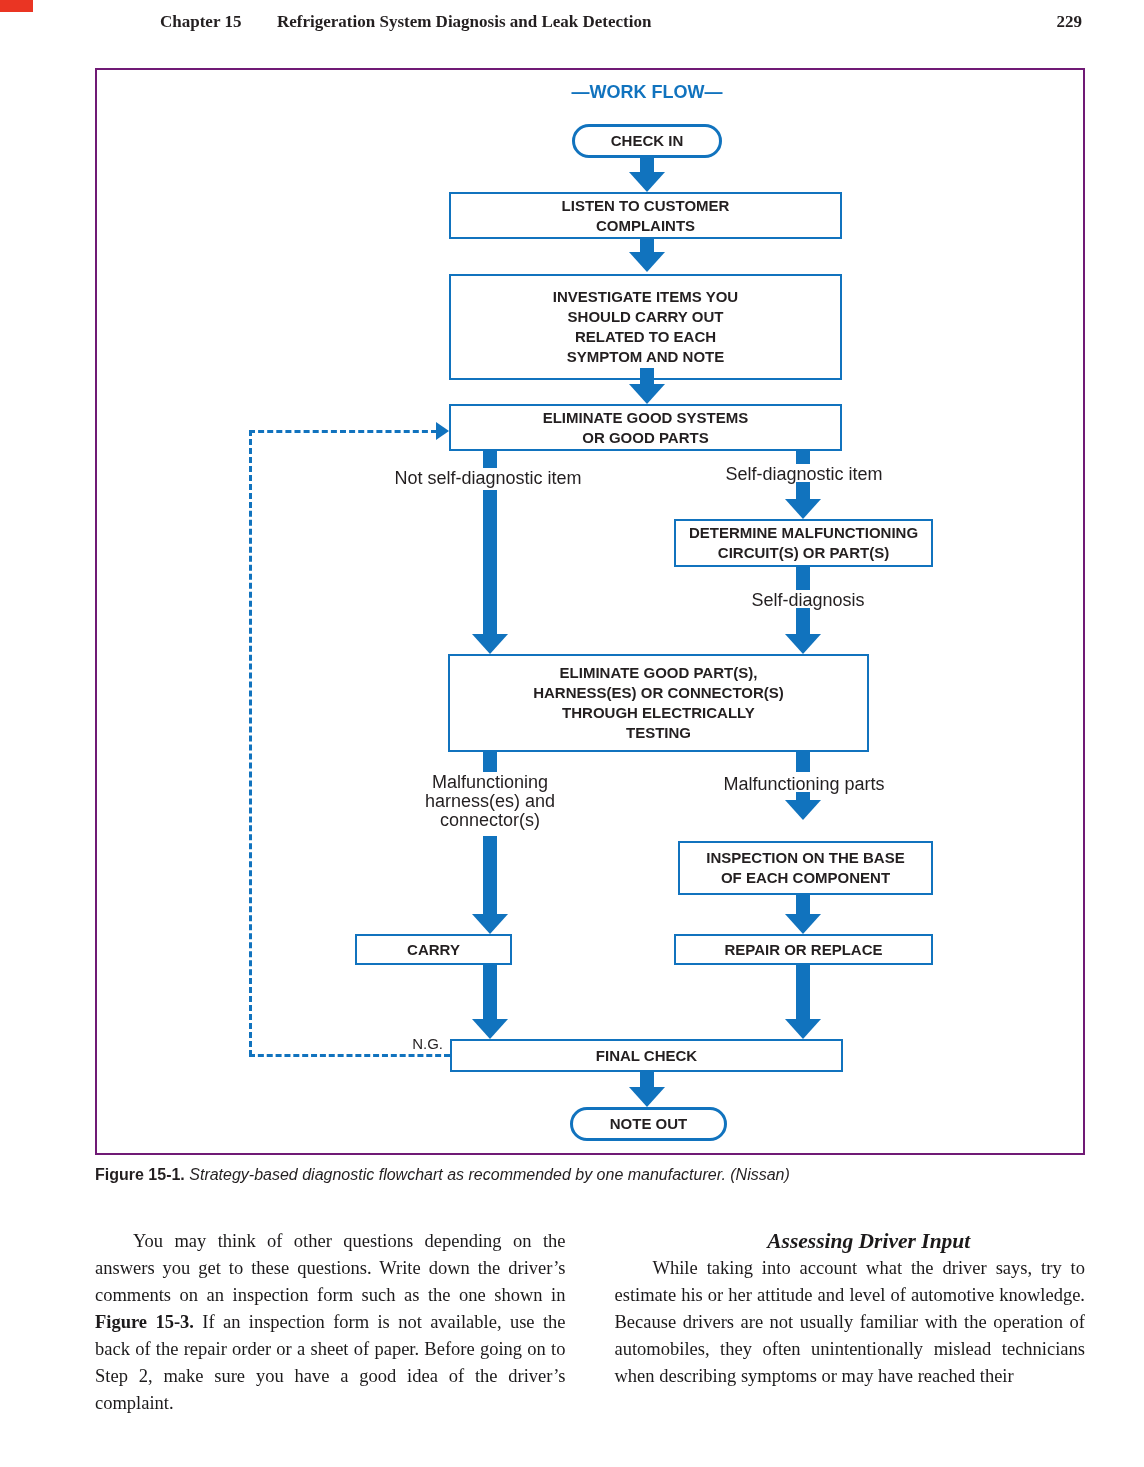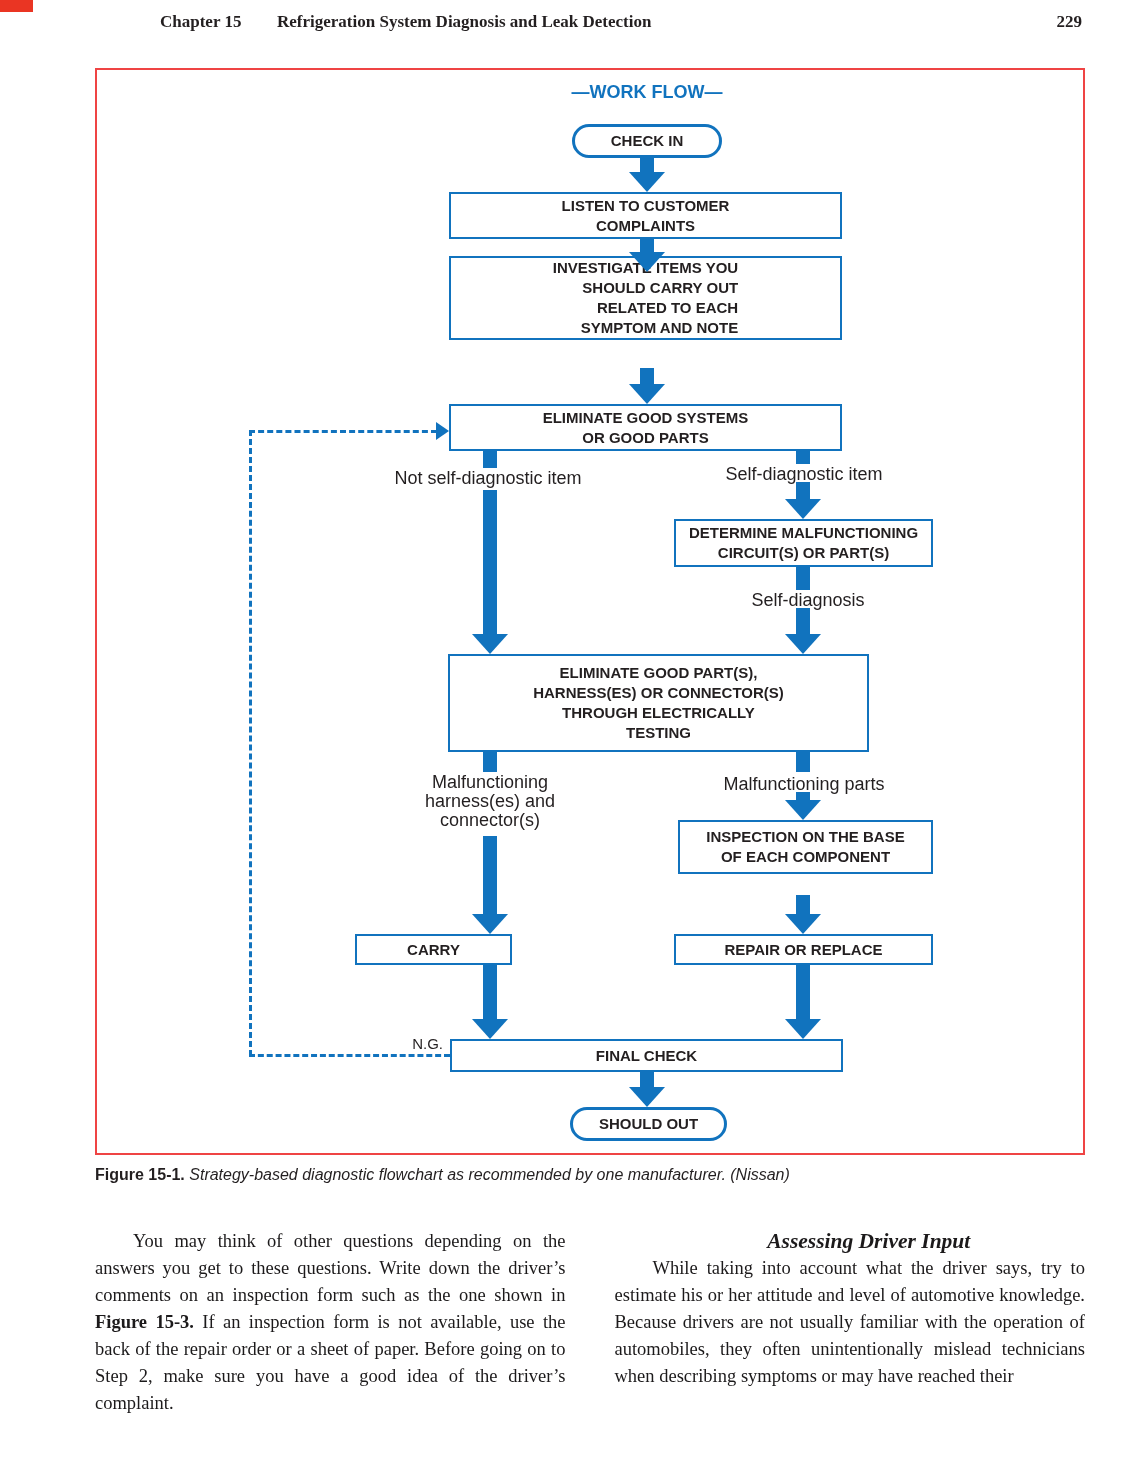--- a/index.html
+++ b/index.html
@@ -8,21 +8,21 @@
   
   .scan-mark{position:absolute;left:0;top:0;width:33px;height:12px;background:#ea3523;}
 
   
   .runhead{position:absolute;left:0;top:12px;width:1144px;font-family:"Liberation Serif",serif;font-weight:bold;font-size:17px;}
   .runhead .chap{position:absolute;left:160px;top:0;}
   .runhead .ttl{position:absolute;left:277px;top:0;}
   .runhead .pnum{position:absolute;right:62px;top:0;}
 
   
-  .frame{position:absolute;left:95px;top:68px;width:986px;height:1083px;border:2px solid #ef4444;background:#fff;}
+  .frame{position:absolute;left:95px;top:68px;width:986px;height:1083px;border:2px solid #701a75;background:#fff;}
 
   .fc{font-family:"Liberation Sans","DejaVu Sans",sans-serif;}
   .wf-title{position:absolute;left:550px;top:12px;transform:translateX(-50%);color:#1173be;font-weight:bold;font-size:18px;white-space:nowrap;}
 
   .box{position:absolute;border:2px solid #1173be;background:#fff;color:#231f20;
        font-weight:bold;font-size:15px;line-height:20px;text-align:center;
        display:flex;align-items:center;justify-content:center;white-space:pre-line;box-sizing:border-box;}
   .pill{border-radius:18px;border-width:3px;}
 
   .shaft{position:absolute;width:14px;background:#1173be;}
@@ -57,38 +57,38 @@
   <span class="ttl">Refrigeration System Diagnosis and Leak Detection</span>
   <span class="pnum">229</span>
 </div>
 
 <div class="frame fc">
   <div class="wf-title">—WORK FLOW—</div>
 
   <div class="box pill" style="left:475px;top:54px;width:150px;height:34px;">CHECK IN</div>
   <div class="box" style="left:352px;top:122px;width:393px;height:47px;">LISTEN TO CUSTOMER
 COMPLAINTS</div>
-  <div class="box" style="left:352px;top:186px;width:393px;height:84px;text-align:right;">INVESTIGATE ITEMS YOU
+  <div class="box" style="left:352px;top:204px;width:393px;height:106px;">INVESTIGATE ITEMS YOU
 SHOULD CARRY OUT
 RELATED TO EACH
 SYMPTOM AND NOTE</div>
   <div class="box" style="left:352px;top:334px;width:393px;height:47px;">ELIMINATE GOOD SYSTEMS
 OR GOOD PARTS</div>
   <div class="box" style="left:577px;top:449px;width:259px;height:48px;">DETERMINE MALFUNCTIONING
 CIRCUIT(S) OR PART(S)</div>
   <div class="box" style="left:351px;top:584px;width:421px;height:98px;">ELIMINATE GOOD PART(S),
 HARNESS(ES) OR CONNECTOR(S)
 THROUGH ELECTRICALLY
 TESTING</div>
-  <div class="box" style="left:581px;top:750px;width:255px;height:54px;">INSPECTION ON THE BASE
+  <div class="box" style="left:581px;top:771px;width:255px;height:54px;">INSPECTION ON THE BASE
 OF EACH COMPONENT</div>
   <div class="box" style="left:258px;top:864px;width:157px;height:31px;">CARRY</div>
   <div class="box" style="left:577px;top:864px;width:259px;height:31px;">REPAIR OR REPLACE</div>
   <div class="box" style="left:353px;top:969px;width:393px;height:33px;">FINAL CHECK</div>
-  <div class="box pill" style="left:473px;top:1037px;width:157px;height:34px;">SHOULD OUT</div>
+  <div class="box pill" style="left:473px;top:1037px;width:157px;height:34px;">NOTE OUT</div>
 
   <div class="shaft" style="left:543px;top:88px;height:16px;"></div>
   <div class="ah" style="left:532px;top:102px;"></div>
   <div class="shaft" style="left:543px;top:169px;height:15px;"></div>
   <div class="ah" style="left:532px;top:182px;"></div>
   <div class="shaft" style="left:543px;top:298px;height:18px;"></div>
   <div class="ah" style="left:532px;top:314px;"></div>
 
   <div class="shaft" style="left:386px;top:381px;height:17px;"></div>
   <div class="flabel" style="left:391px;top:398px;">Not self-diagnostic item</div>

